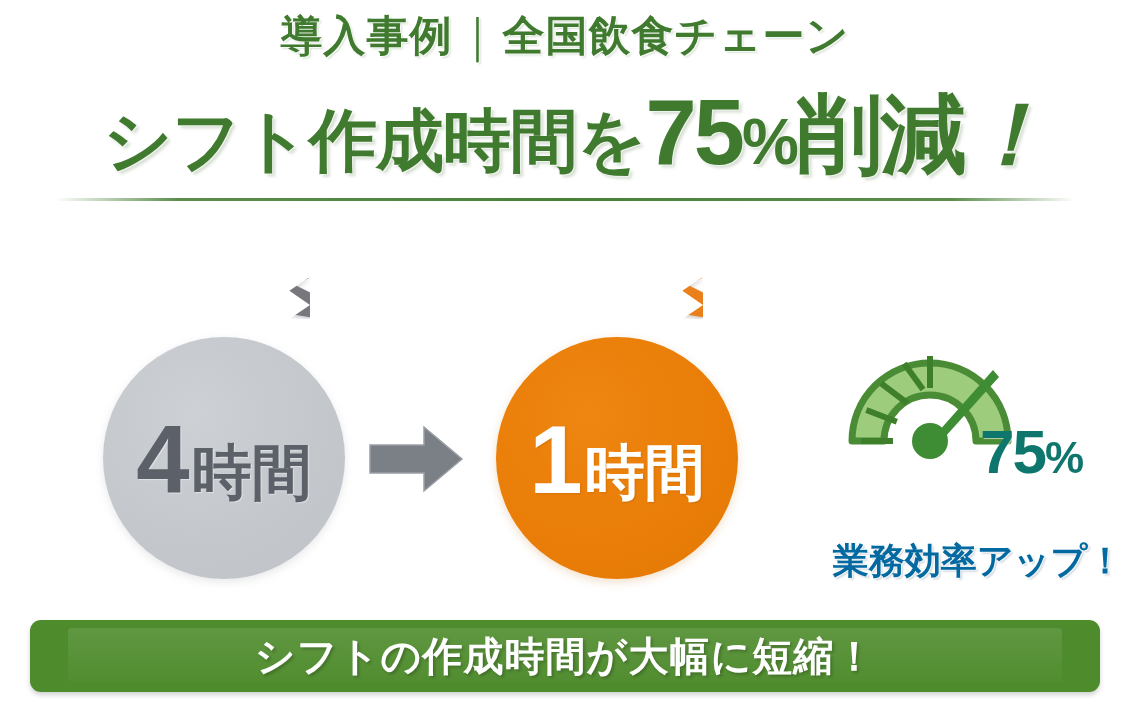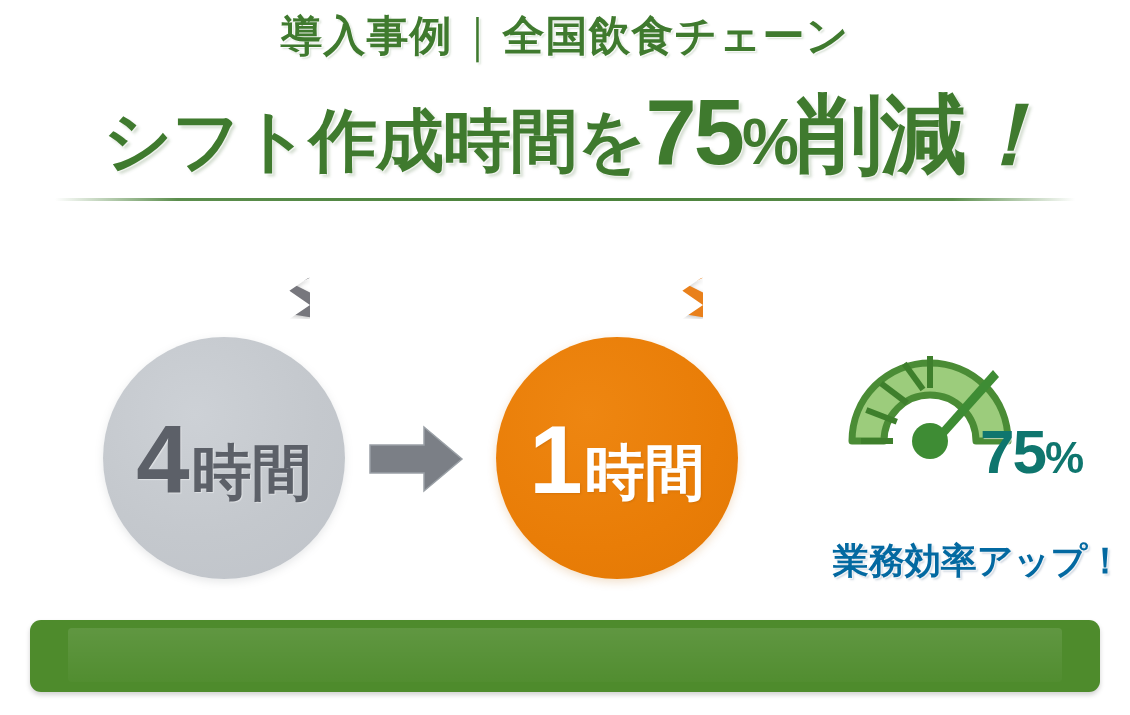--- a/index.html
+++ b/index.html
@@ -348,15 +348,16 @@
         <span class="gv-num">75</span><span class="gv-pct">%</span>
       </div>
 
       <div class="gauge-caption">業務効率アップ！</div>
     </div>
 
   </div>
 
   <div class="bottom-banner">
     <span class="inner-panel"></span>
+    <span class="bottom-banner-text">シフトの作成時間が大幅に短縮！</span>
   </div>
 
 </div>
 
 </body></html>

